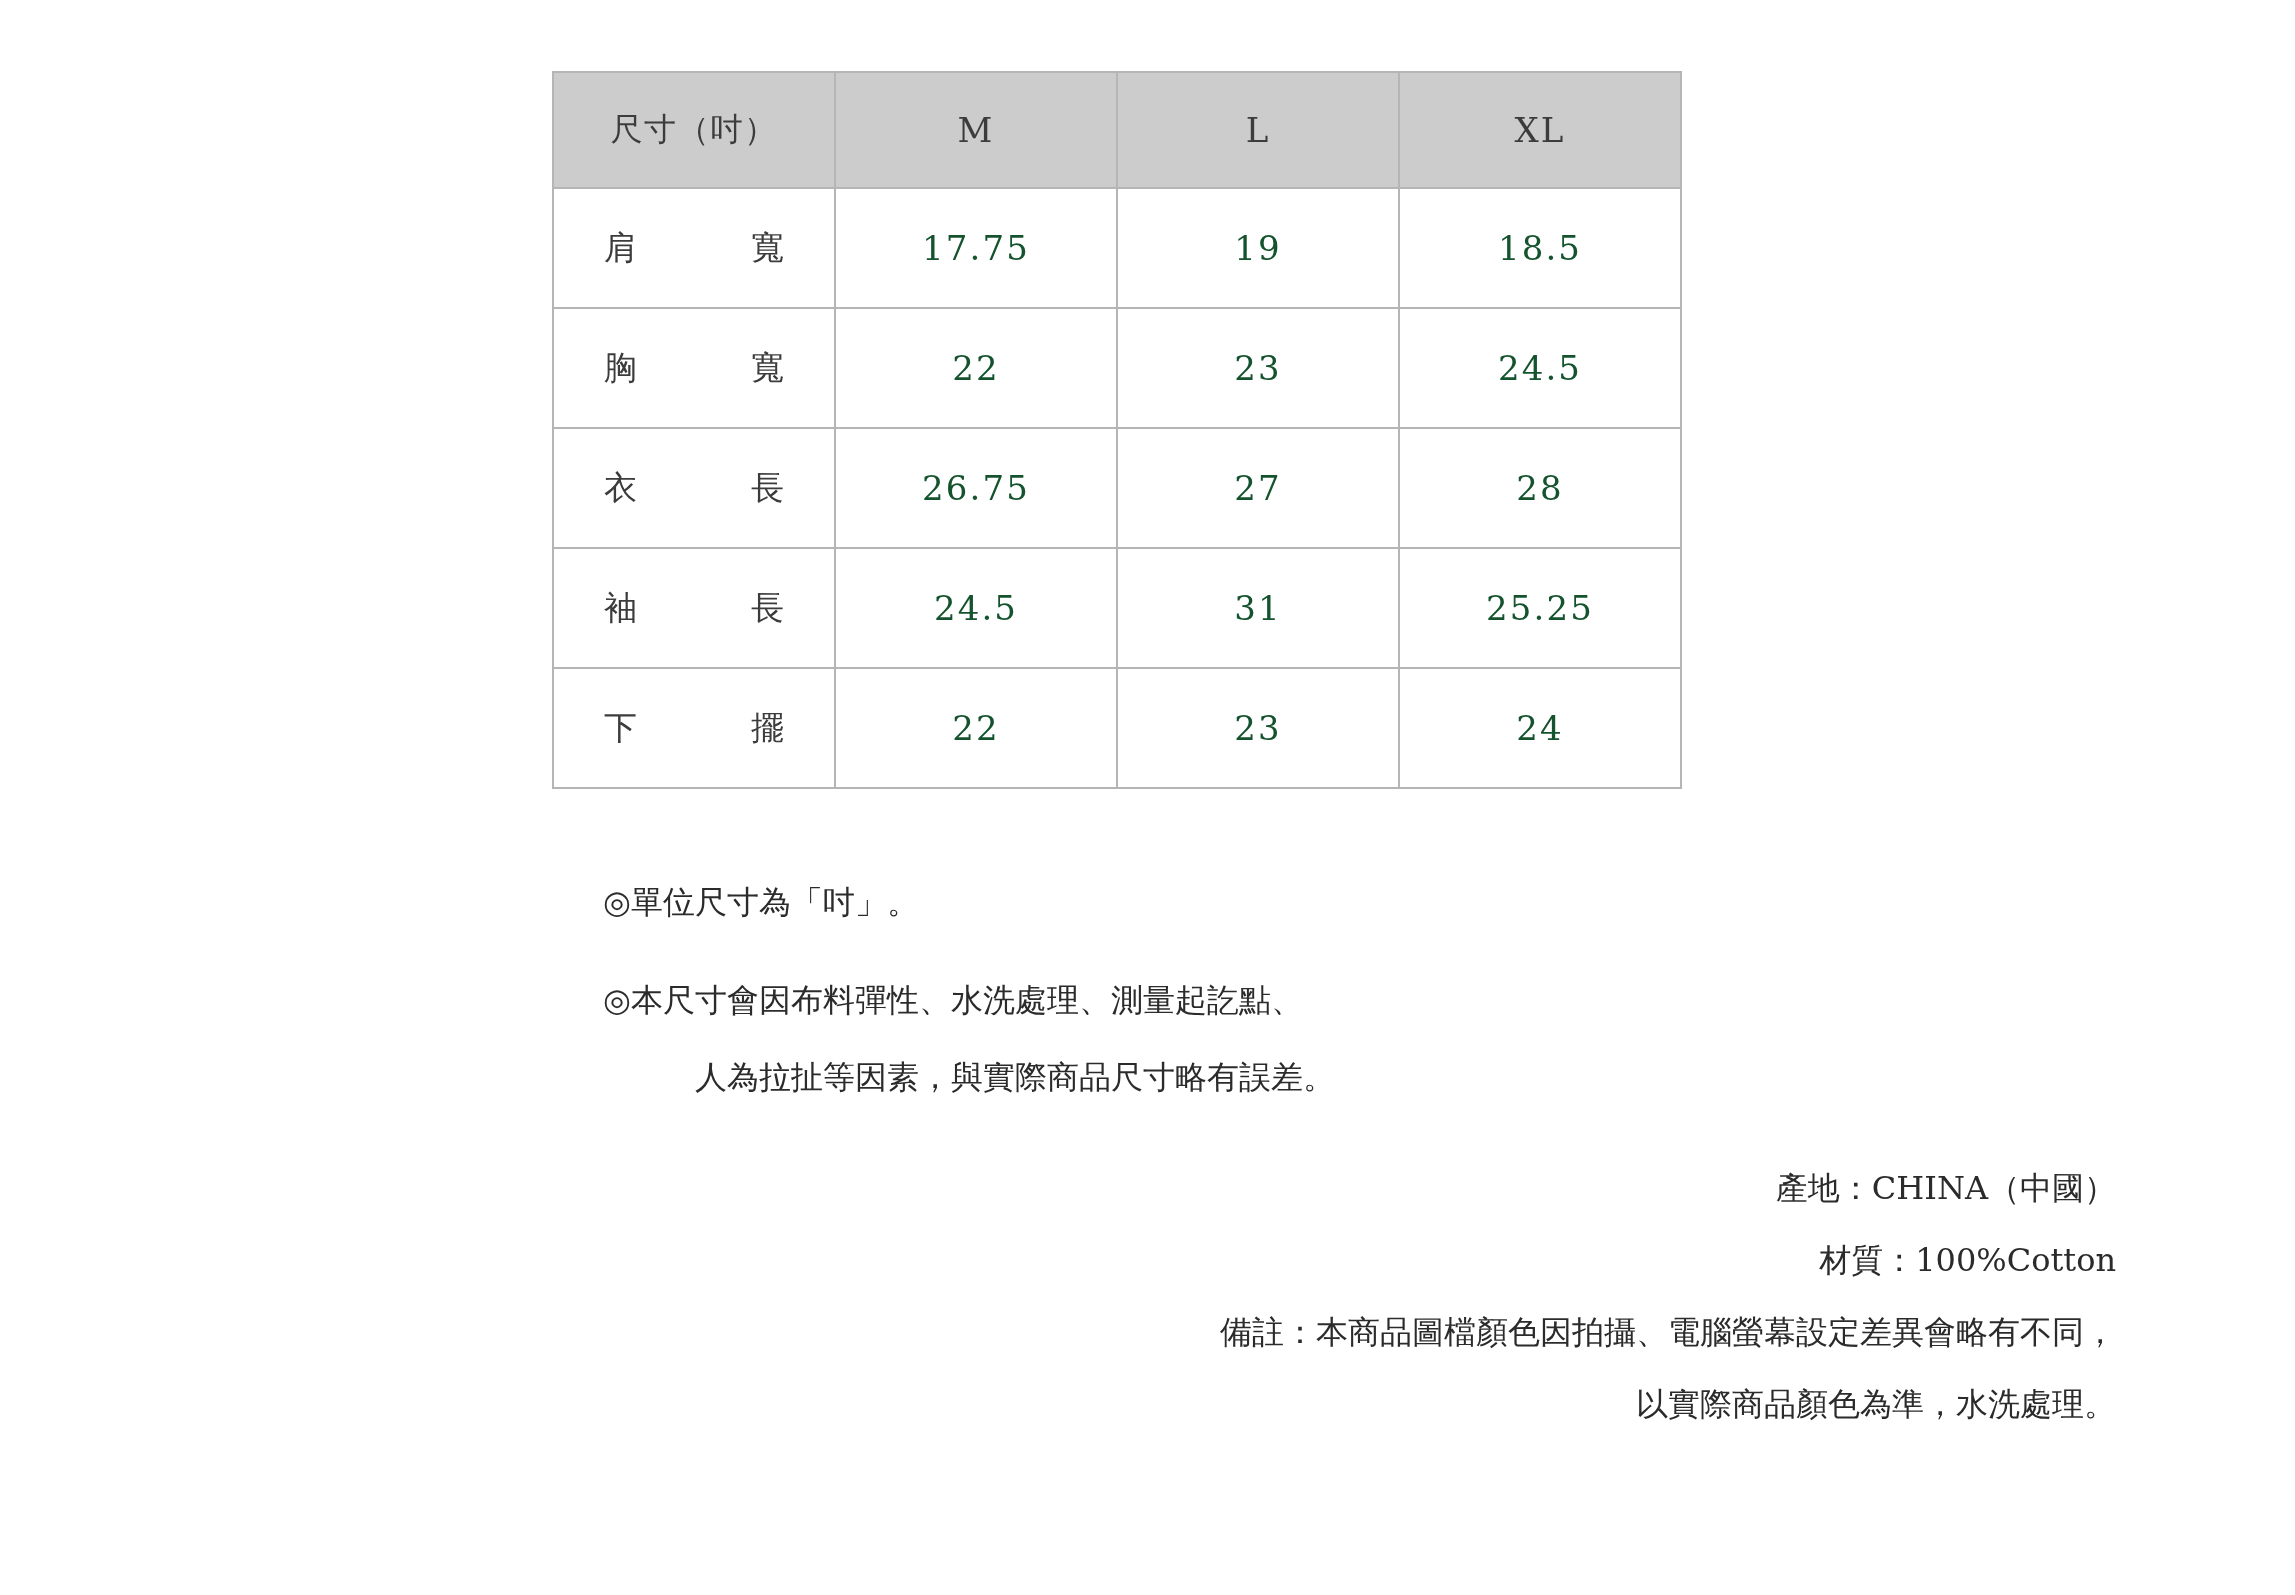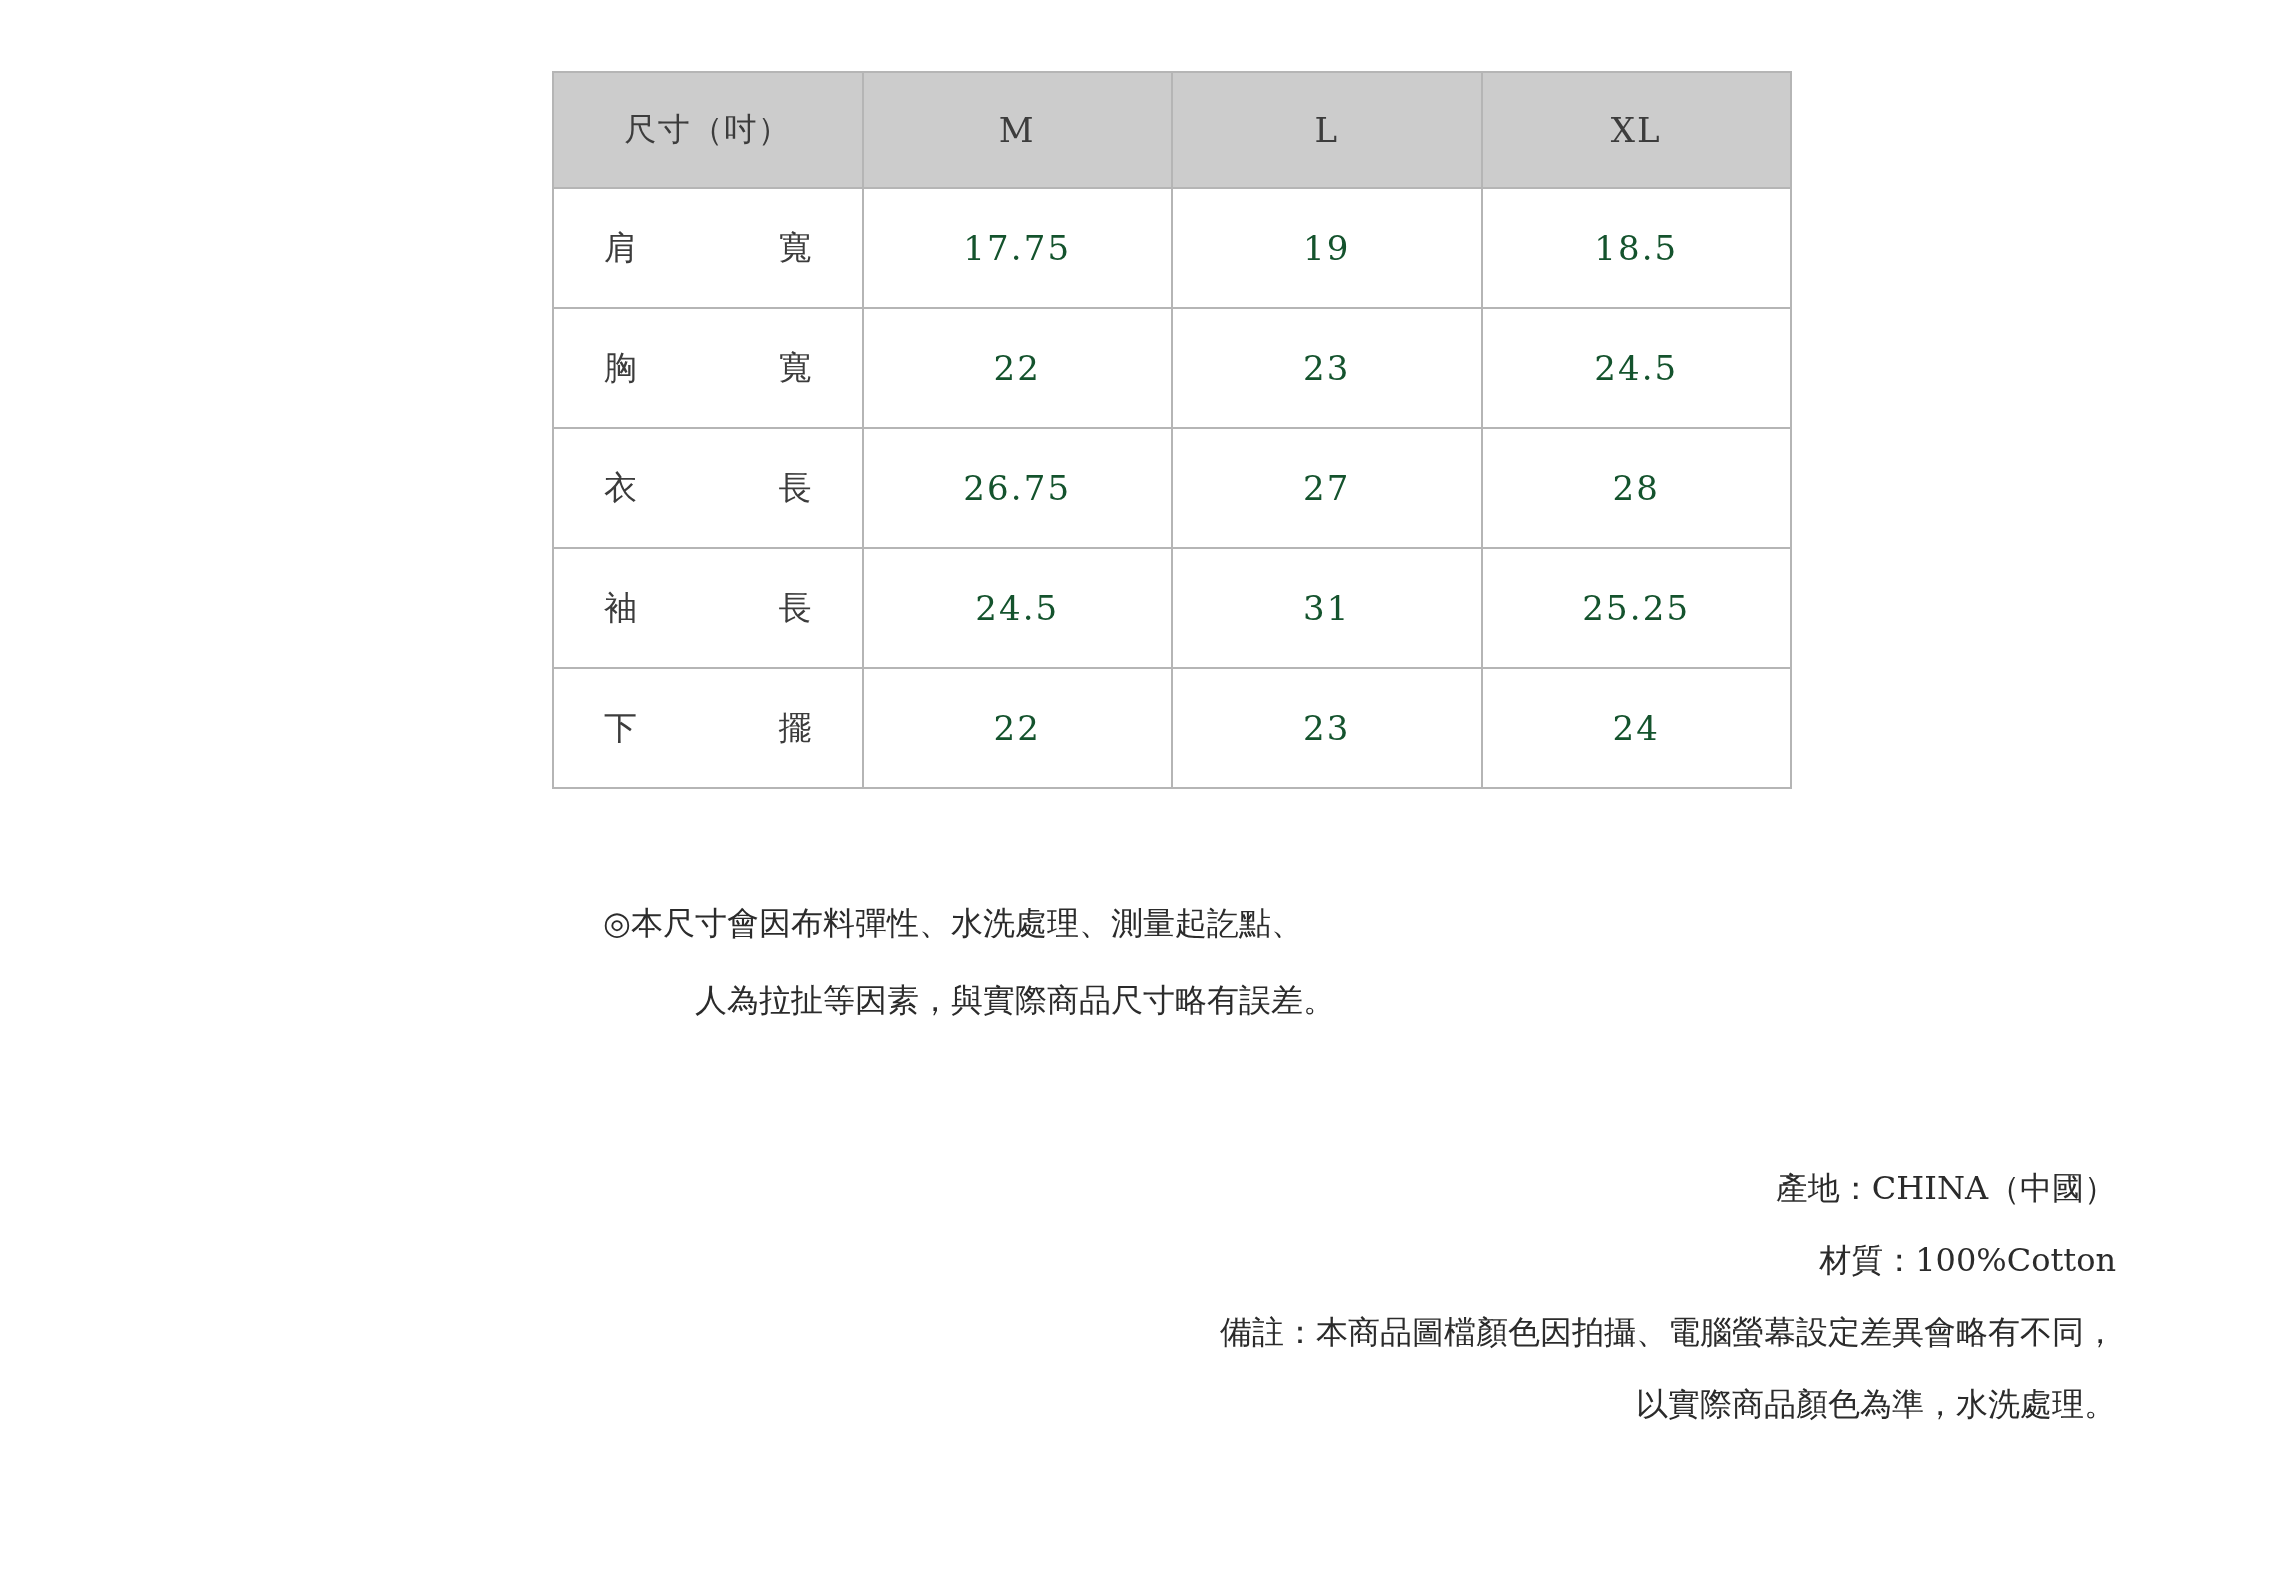--- a/index.html
+++ b/index.html
@@ -16,21 +16,21 @@
     font-family: "DejaVu Serif", "Liberation Serif", serif;
     color: #3c3c3c;
     -webkit-font-smoothing: antialiased;
   }
 
   
   #size-table {
     position: absolute;
     left: 552px;
     top: 71px;
-    width: 1240px;
+    width: 1130px;
     border-collapse: collapse;
     table-layout: fixed;
     padding-left: 40px;
   }
   #size-table col { width: 25%; }
 
   #size-table th,
   #size-table td {
     border: 2.8px solid #b5b5b5;
     padding: 0;
@@ -188,20 +188,21 @@
         </div>
       </td>
       <td><span class="num">22</span></td>
       <td><span class="num">23</span></td>
       <td><span class="num">24</span></td>
     </tr>
   </tbody>
 </table>
 
 <div id="notes">
+  <div class="note-line">◎單位尺寸為「吋」。</div>
   <div class="note-gap"></div>
   <div class="note-line">◎本尺寸會因布料彈性、水洗處理、測量起訖點、</div>
   <div class="note-line indent">人為拉扯等因素，與實際商品尺寸略有誤差。</div>
 </div>
 
 <div id="product-info">
   <div class="info-line">產地：CHINA（中國）</div>
   <div class="info-line">材質：100%Cotton</div>
   <div class="info-line">備註：本商品圖檔顏色因拍攝、電腦螢幕設定差異會略有不同，</div>
   <div class="info-line indent2">以實際商品顏色為準，水洗處理。</div>

